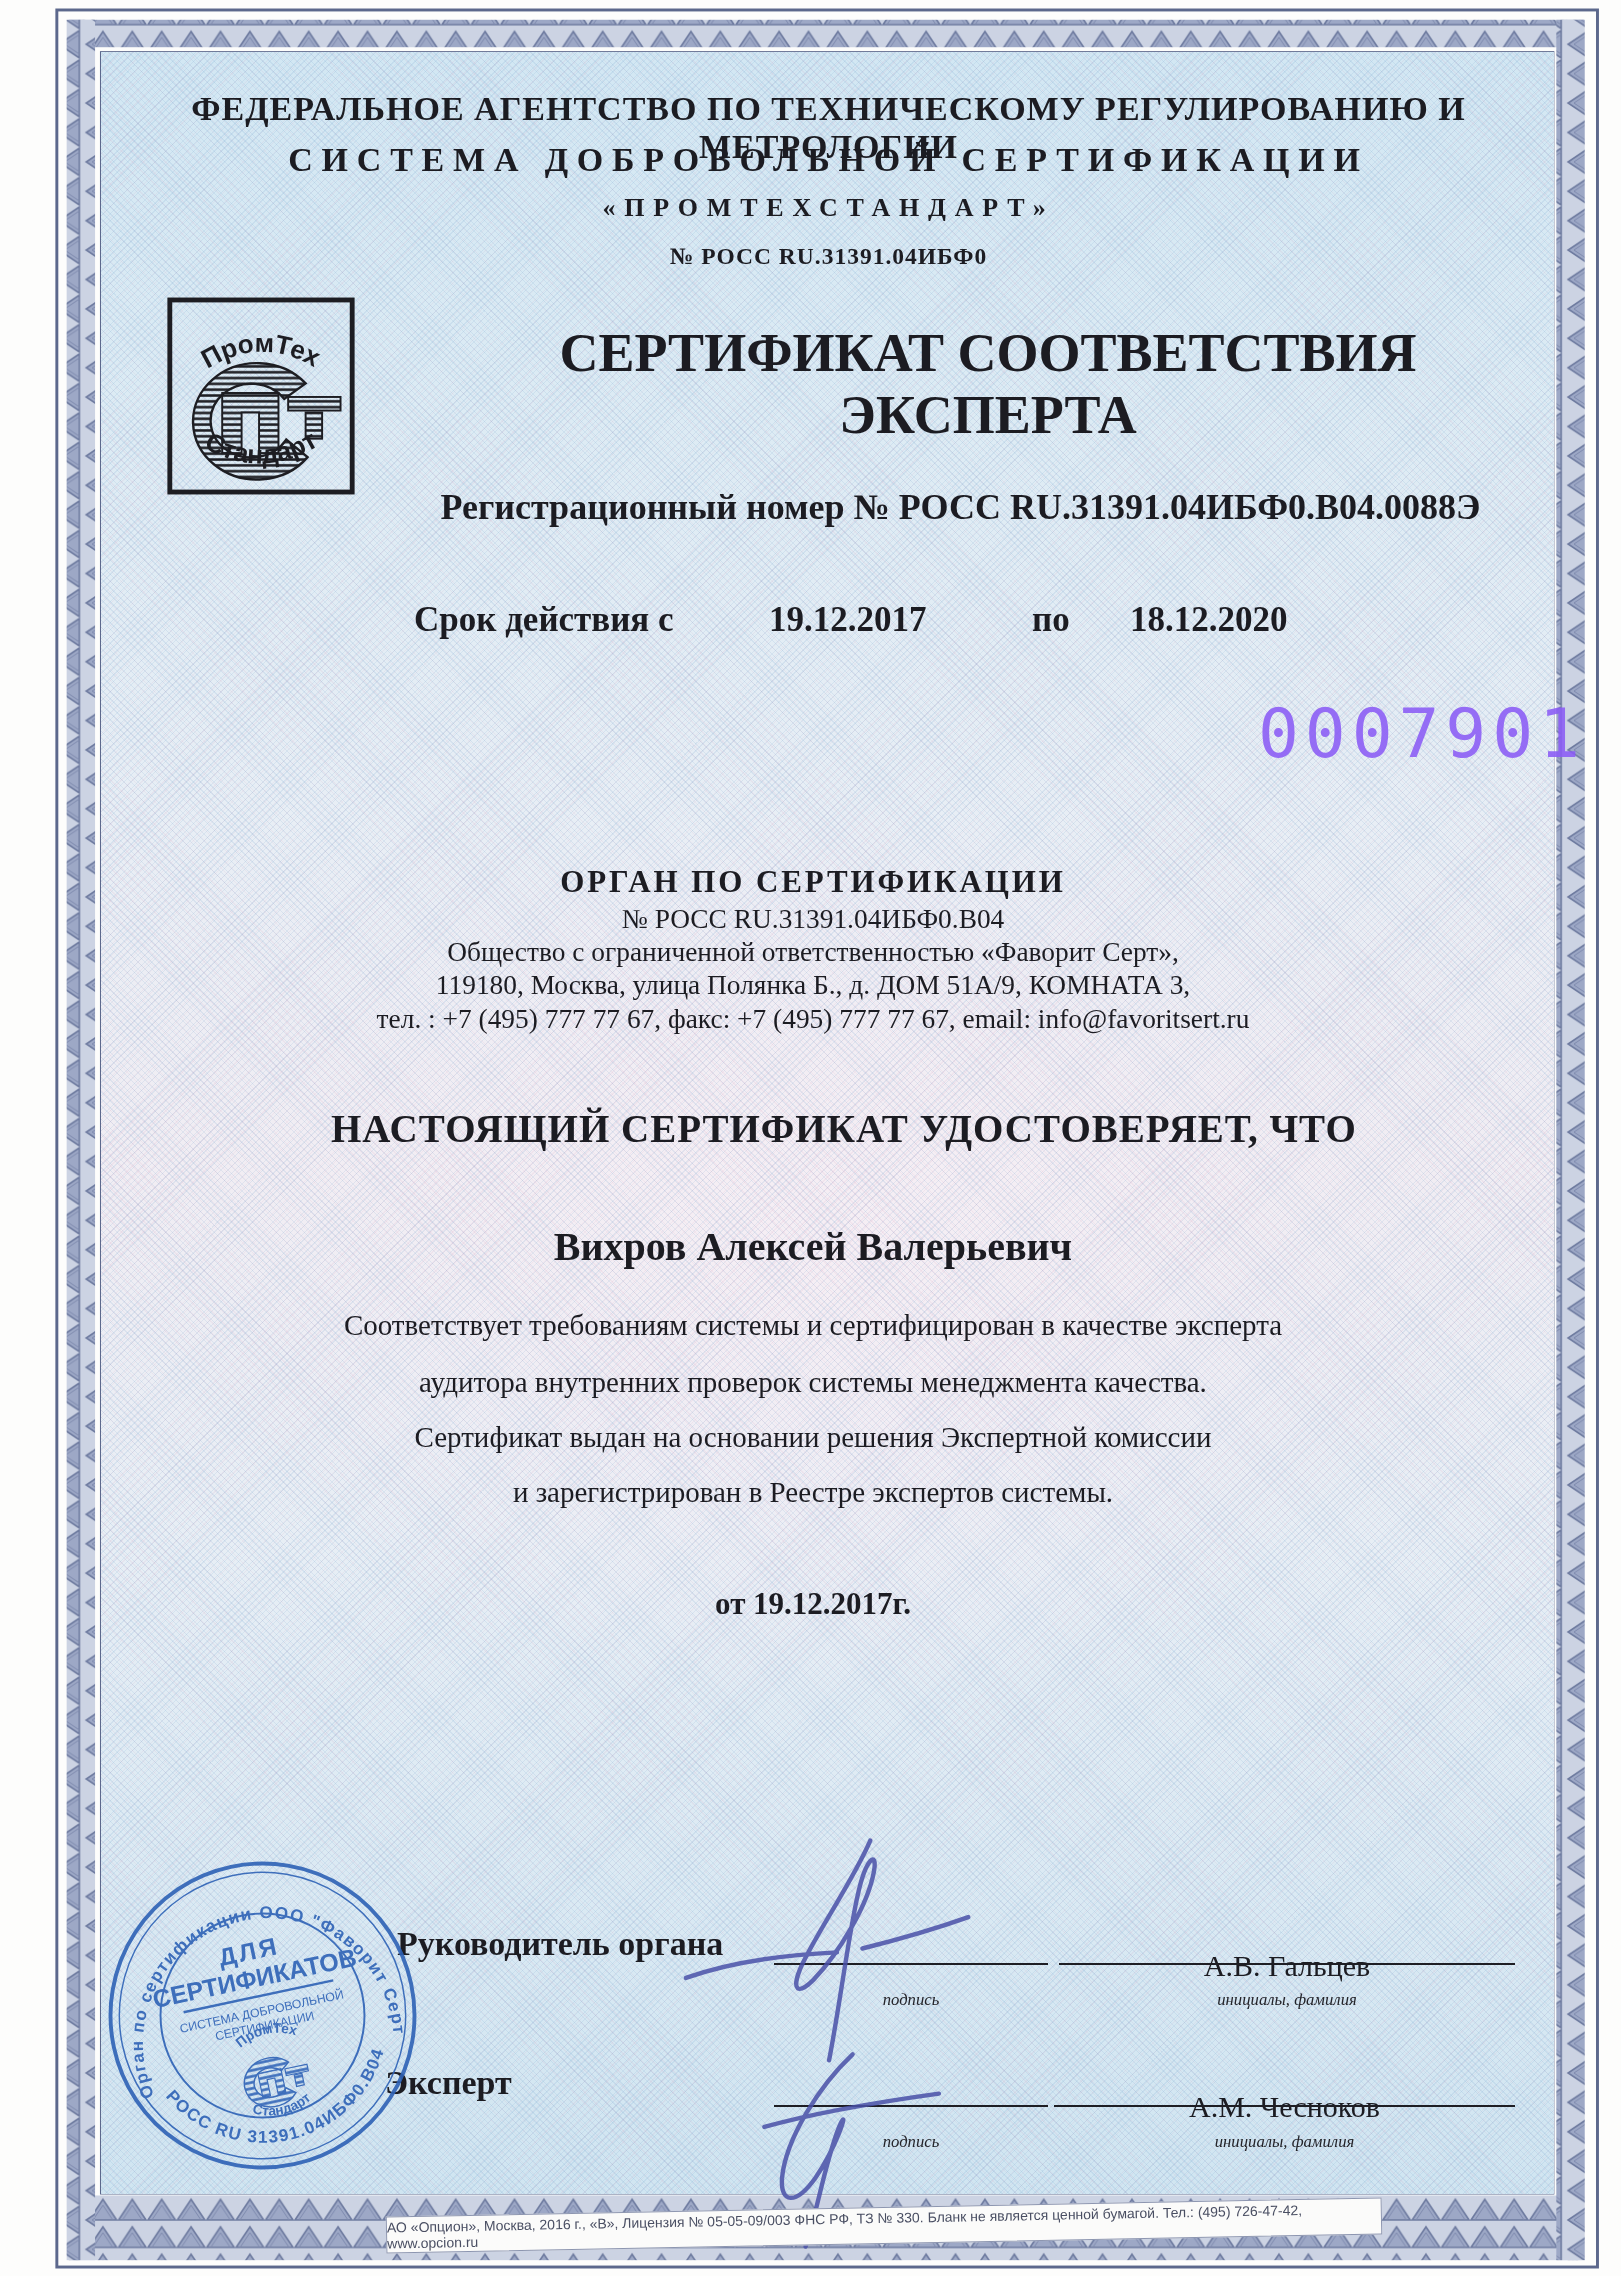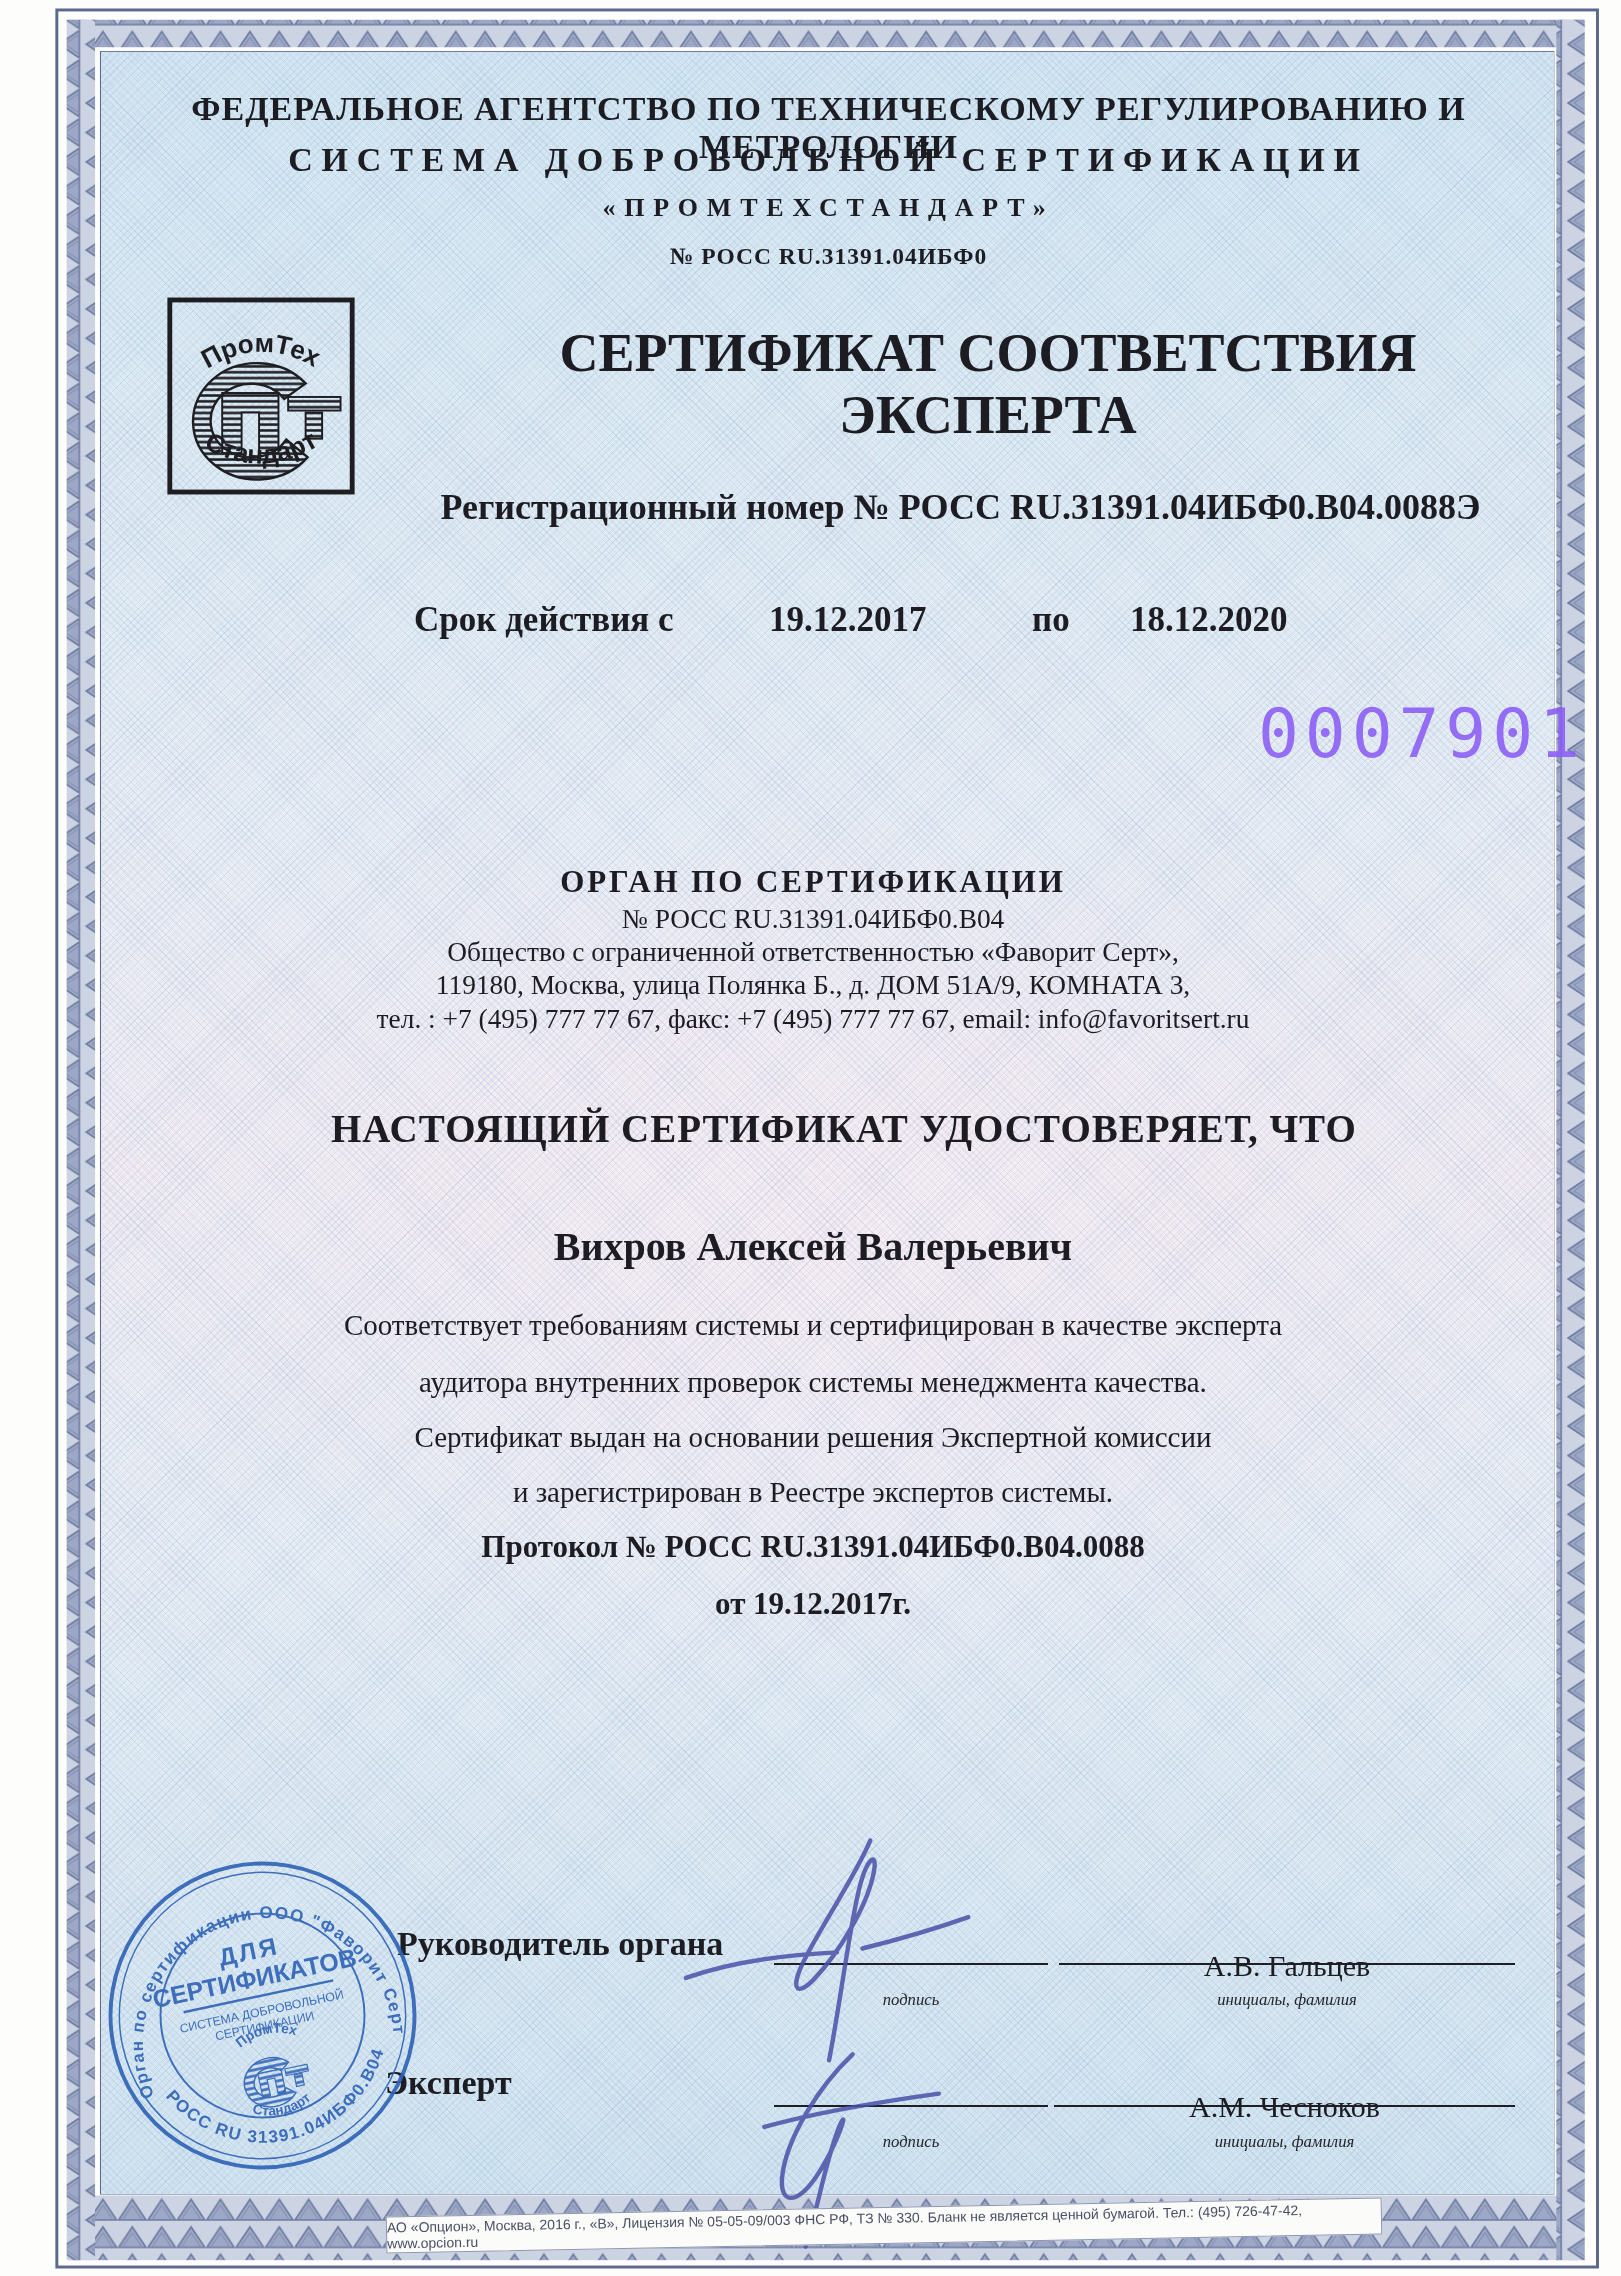--- a/index.html
+++ b/index.html
@@ -94,21 +94,20 @@
   <div class="ctext" style="left:127px;top:937px;width:1372px;font-size:27.4px;">Общество с ограниченной ответственностью «Фаворит Серт»,</div>
   <div class="ctext" style="left:127px;top:970px;width:1372px;font-size:27.4px;">119180, Москва, улица Полянка Б., д. ДОМ 51А/9, КОМНАТА 3,</div>
   <div class="ctext" style="left:127px;top:1004px;width:1372px;font-size:27.4px;">тел. : +7 (495) 777 77 67, факс: +7 (495) 777 77 67, email: info@favoritsert.ru</div>
 
   <div class="abs h-bold" style="left:331px;top:1106px;font-size:39px;letter-spacing:1px;">НАСТОЯЩИЙ СЕРТИФИКАТ УДОСТОВЕРЯЕТ, ЧТО</div>
   <div class="ctext h-bold" style="left:127px;top:1223px;width:1372px;font-size:40px;">Вихров Алексей Валерьевич</div>
   <div class="ctext" style="left:127px;top:1309px;width:1372px;font-size:29px;">Соответствует требованиям системы и сертифицирован в качестве эксперта</div>
   <div class="ctext" style="left:127px;top:1366px;width:1372px;font-size:29px;">аудитора внутренних проверок системы менеджмента качества.</div>
   <div class="ctext" style="left:127px;top:1421px;width:1372px;font-size:29px;">Сертификат выдан на основании решения Экспертной комиссии</div>
   <div class="ctext" style="left:127px;top:1476px;width:1372px;font-size:29px;">и зарегистрирован в Реестре экспертов системы.</div>
-  <div class="ctext h-bold" style="left:127px;top:1529px;width:1372px;font-size:31px;">Протокол № РОСС RU.31391.04ИБФ0.В04.0088</div>
   <div class="ctext h-bold" style="left:127px;top:1586px;width:1372px;font-size:31px;">от 19.12.2017г.</div>
 
   <div class="abs h-bold" style="left:397px;top:1925px;font-size:34px;">Руководитель органа</div>
   <div class="ruleline" style="left:774px;top:1963px;width:274px;"></div>
   <div class="caption" style="left:774px;top:1990px;width:274px;">подпись</div>
   <div class="ctext" style="left:1059px;top:1949px;width:456px;font-size:30px;">А.В. Гальцев</div>
   <div class="ruleline" style="left:1059px;top:1963px;width:456px;"></div>
   <div class="caption" style="left:1059px;top:1990px;width:456px;">инициалы, фамилия</div>
 
   <div class="abs h-bold" style="left:385px;top:2064px;font-size:34px;">Эксперт</div>

